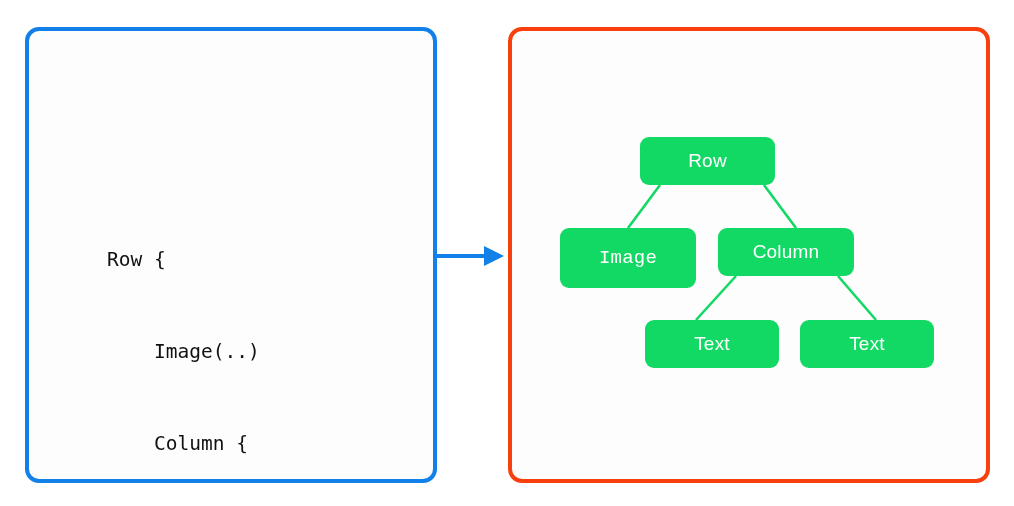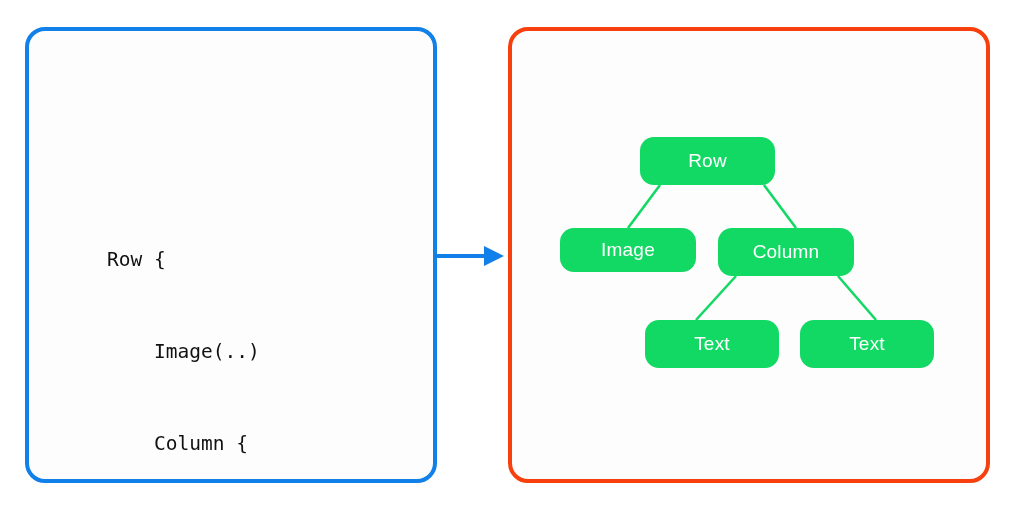--- a/index.html
+++ b/index.html
@@ -13,21 +13,21 @@
     font-family: "Liberation Sans", sans-serif;
     overflow: hidden;
     position: relative;
   }
 
   
   .panel {
     position: absolute;
     background: #fdfdfd;
     border-style: solid;
-    border-radius: 20px;
+    border-radius: 14px;
     box-sizing: border-box;
   }
   #code-panel {
     left: 25px;
     top: 27px;
     width: 412px;
     height: 456px;
     border-width: 4px;
     border-color: #1180e8;
   }
@@ -71,33 +71,33 @@
     position: absolute;
     left: 508px;
     top: 27px;
     width: 482px;
     height: 456px;
     pointer-events: none;
   }
   .tree-node {
     position: absolute;
     background: #12d964;
-    border-radius: 14px;
+    border-radius: 9px;
     color: #ffffff;
     font-family: "Liberation Sans", sans-serif;
     font-size: 19px;
     font-weight: 400;
     display: flex;
     align-items: center;
     justify-content: center;
     box-sizing: border-box;
     letter-spacing: 0.2px;
   }
   #node-row    { left: 640px; top: 137px; width: 135px; height: 48px; }
-  #node-image  { left: 560px; top: 228px; width: 136px; height: 44px; }
+  #node-image  { left: 560px; top: 228px; width: 136px; height: 60px; font-family: Liberation Mono, monospace; }
   #node-column { left: 718px; top: 228px; width: 136px; height: 48px; text-align: right; }
   #node-text-1 { left: 645px; top: 320px; width: 134px; height: 48px; }
   #node-text-2 { left: 800px; top: 320px; width: 134px; height: 48px; }
 </style>
 </head>
 <body>
 
 <div class="panel" id="code-panel">
   <div id="code-block">
     <span class="code-line">Row {</span>

